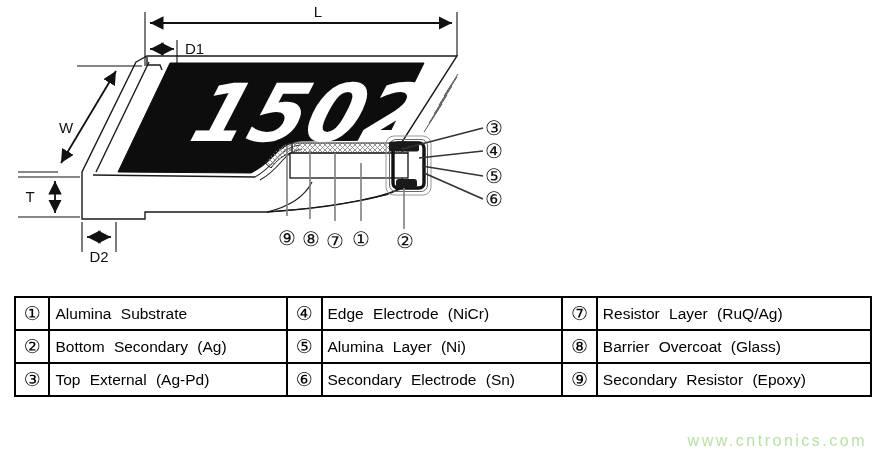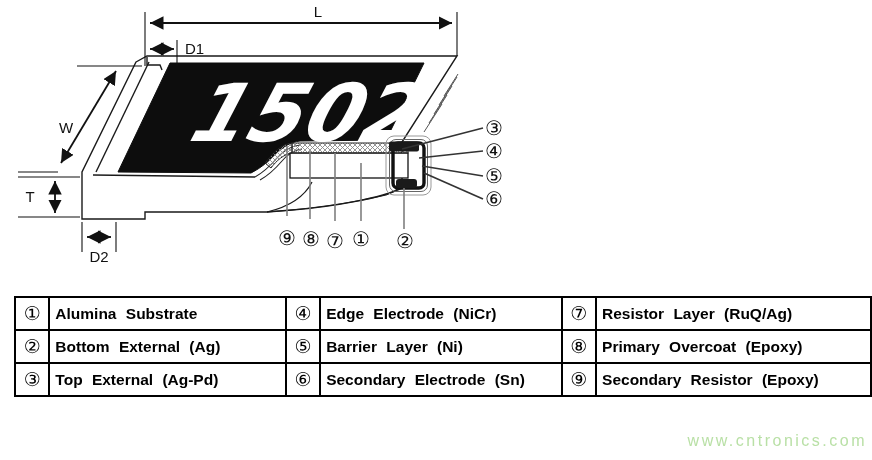--- a/index.html
+++ b/index.html
@@ -22,21 +22,21 @@
     border:2px solid #000;
     height:31px;
     font-size:15.5px;
     white-space:nowrap;
     overflow:hidden;
     vertical-align:middle;
   }
   #legend td.num{
     width:34px;text-align:center;font-size:19px;padding:0;
   }
-  #legend td.lbl{padding:0 4px 0 5px;word-spacing:5px;font-weight:bold;}
+  #legend td.lbl{padding:0 4px 0 5px;word-spacing:5px;}
   #legend td.lbl.c1{width:232px;}
   #legend td.lbl.c2{width:234px;margin-left:8px;}
   #legend td.lbl.c3{width:269px;}
 
   #watermark{
     position:absolute;right:5px;top:432px;
     font-size:16px;letter-spacing:2.5px;
   }
 </style>
 </head>
@@ -158,25 +158,25 @@
       <tr>
         <td class="num">①</td>
         <td class="lbl c1">Alumina Substrate</td>
         <td class="num">④</td>
         <td class="lbl c2">Edge Electrode (NiCr)</td>
         <td class="num">⑦</td>
         <td class="lbl c3">Resistor Layer (RuQ/Ag)</td>
       </tr>
       <tr>
         <td class="num">②</td>
-        <td class="lbl c1">Bottom External (Ag)</td>
+        <td class="lbl c1">Bottom Secondary (Ag)</td>
         <td class="num">⑤</td>
-        <td class="lbl c2">Barrier Layer (Ni)</td>
+        <td class="lbl c2">Alumina Layer (Ni)</td>
         <td class="num">⑧</td>
-        <td class="lbl c3">Primary Overcoat (Epoxy)</td>
+        <td class="lbl c3">Barrier Overcoat (Glass)</td>
       </tr>
       <tr>
         <td class="num">③</td>
         <td class="lbl c1">Top External (Ag-Pd)</td>
         <td class="num">⑥</td>
         <td class="lbl c2">Secondary Electrode (Sn)</td>
         <td class="num">⑨</td>
         <td class="lbl c3">Secondary Resistor (Epoxy)</td>
       </tr>
     </tbody>

